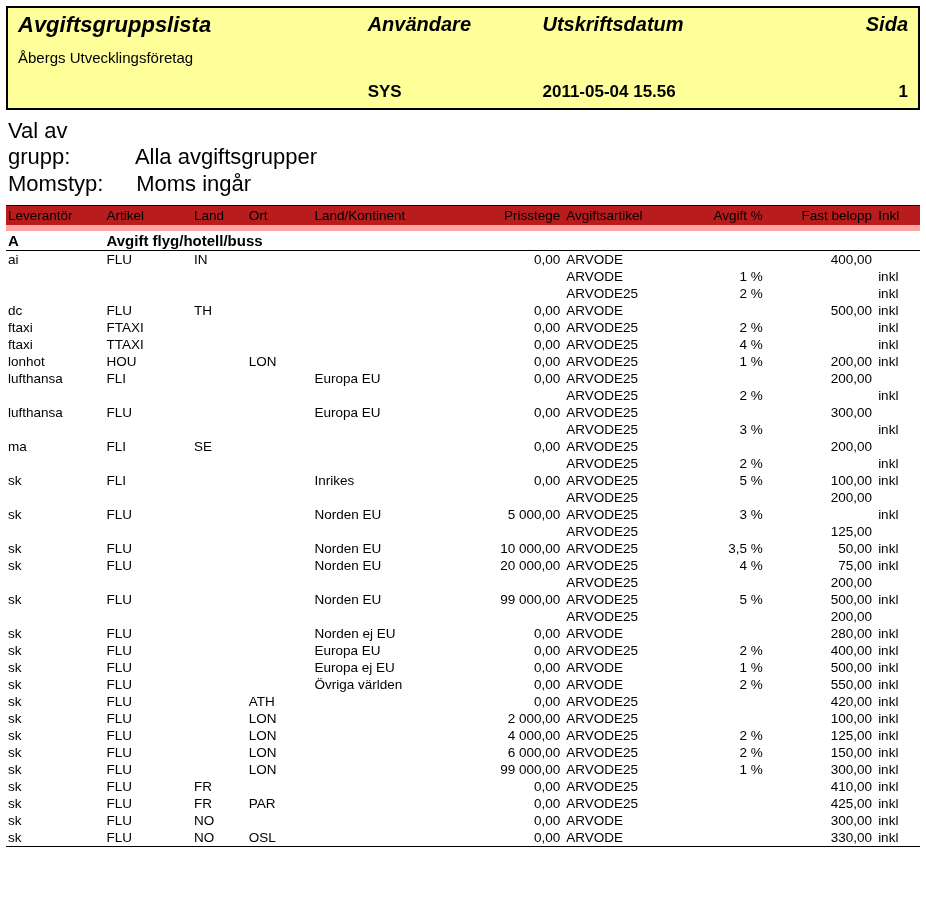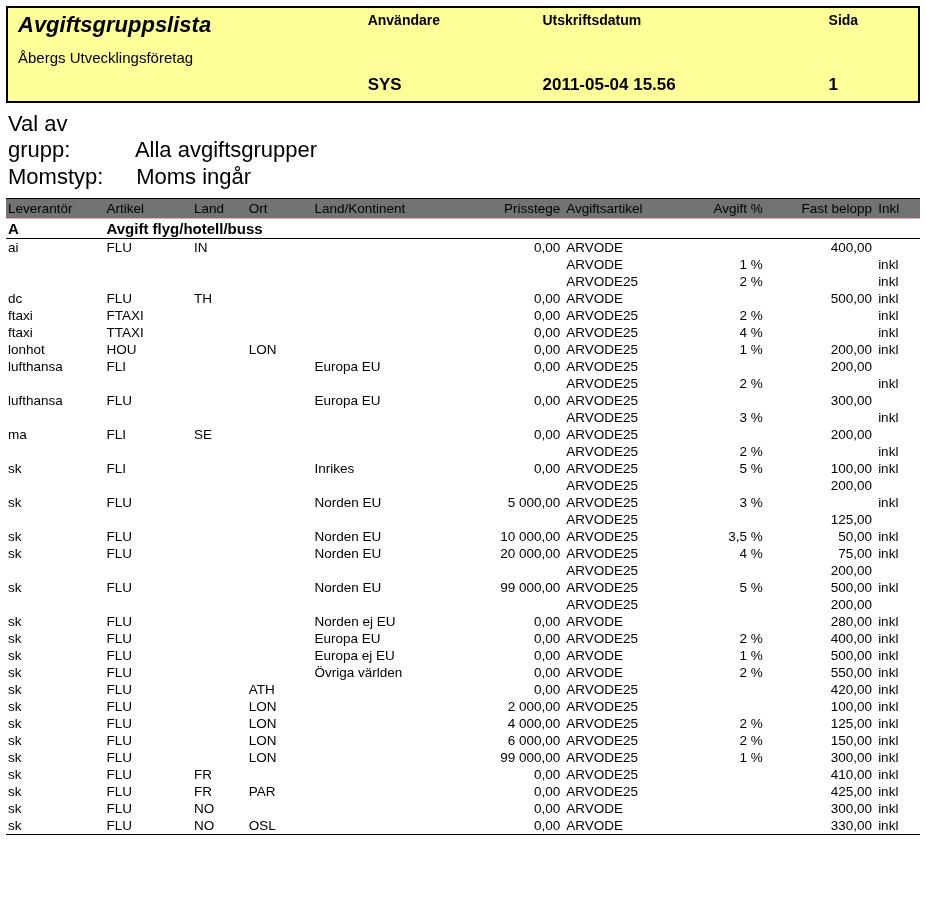--- a/index.html
+++ b/index.html
@@ -14,33 +14,34 @@
   }
   .header-band {
     background: #ffff99;
     border: 2px solid #000;
     padding: 4px 10px 6px 10px;
     display: flex;
   }
   .hb-left { flex: 1.1; }
   .hb-mid { flex: 0.55; }
   .hb-right { flex: 0.9; }
-  .hb-page { flex: 0.25; text-align: left; }
+  .hb-page { flex: 0.25; text-align: right; }
   .hb-title {
     font-size: 22px;
     font-weight: bold;
     font-style: italic;
   }
   .hb-sub {
     font-size: 15px;
     margin-top: 11px;
   }
   .hb-label {
-    font-size: 14px;
+    font-size: 20px;
     font-weight: bold;
+    font-style: italic;
     line-height: 1.25;
   }
   .hb-value {
     font-size: 17px;
     font-weight: bold;
     line-height: 1.25;
     margin-top: 44px;
   }
   .filters {
     margin: 8px 2px 6px 2px;
@@ -50,23 +51,23 @@
   .filters .lab { display: inline-block; width: 122px; }
   table.report {
     border-collapse: collapse;
     width: 100%;
     font-size: 13.5px;
     margin-top: 8px;
   }
   table.report th {
     text-align: left;
     font-weight: normal;
-    background: #737373;
+    background: #b91c1c;
     border-top: 1px solid #000;
-    border-bottom: 1px solid #fca5a5;
+    border-bottom: 6px solid #fca5a5;
     padding: 2px 4px 2px 2px;
     white-space: nowrap;
   }
   table.report th.num { text-align: right; }
   table.report td {
     padding: 1px 4px 1px 2px;
     vertical-align: top;
     white-space: nowrap;
   }
   td.num { text-align: right; }

